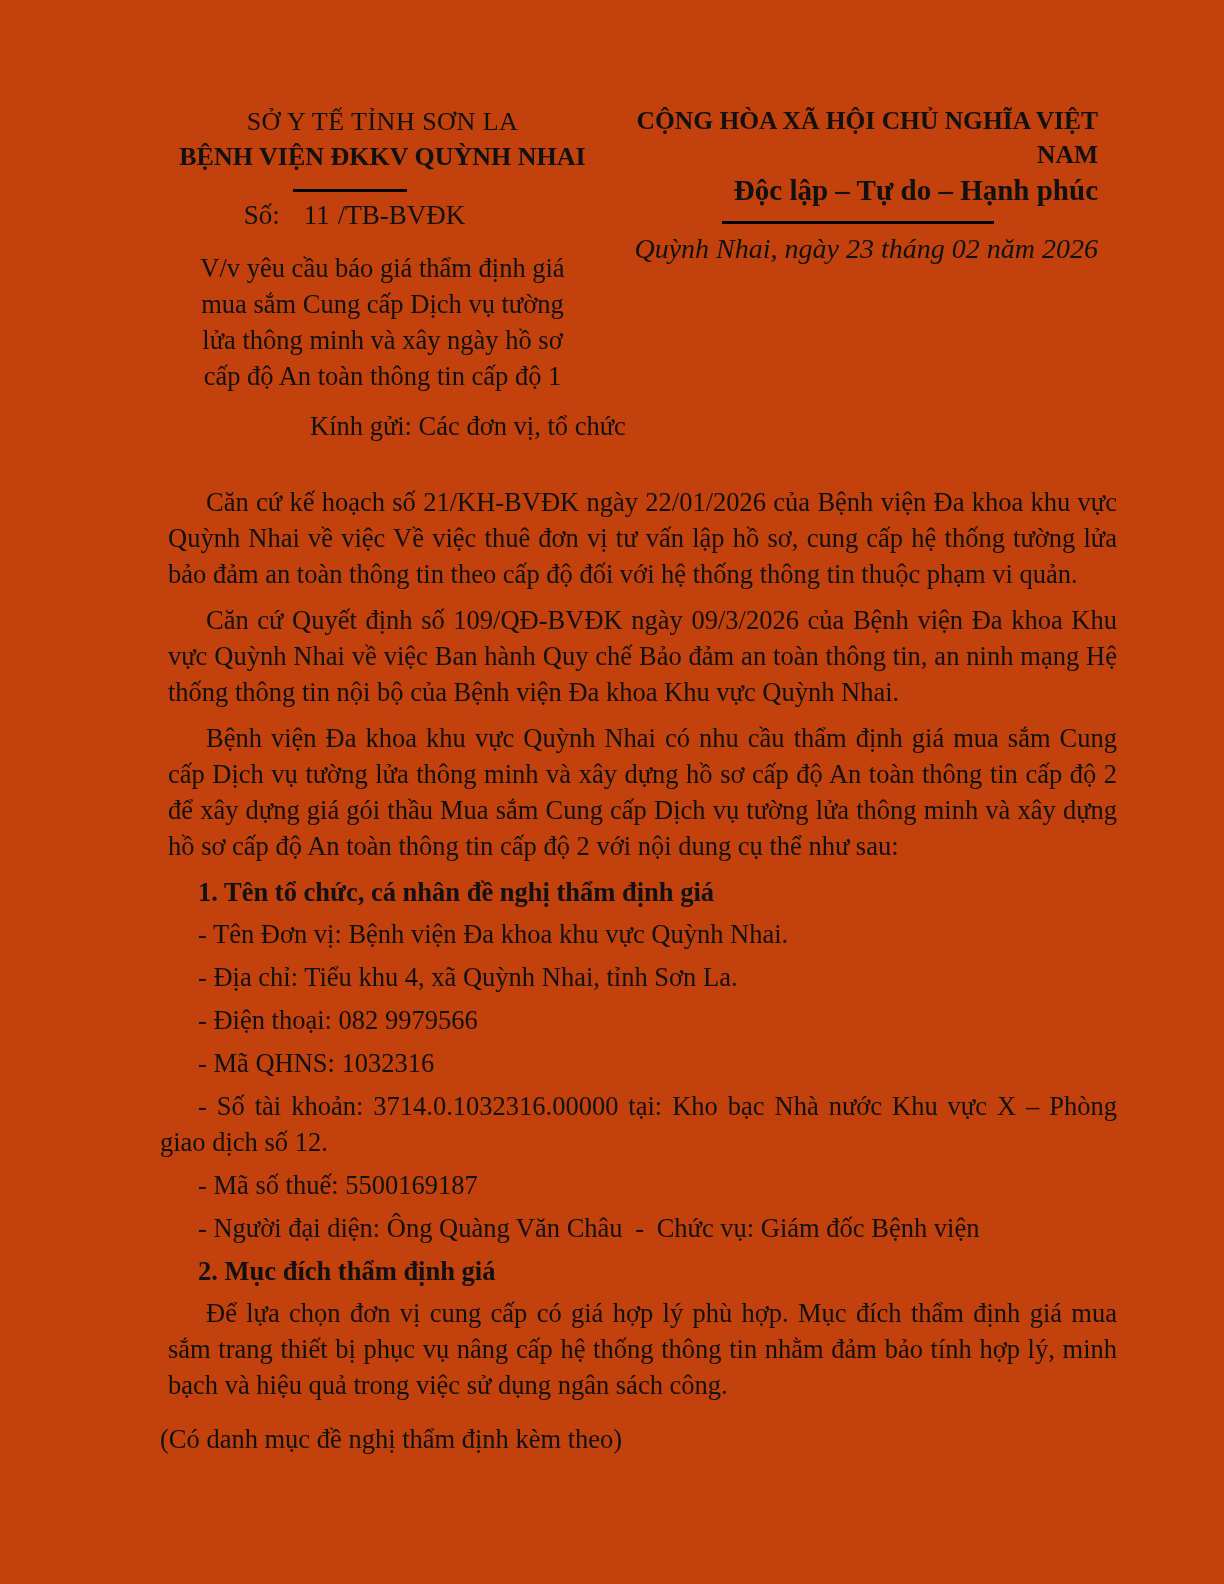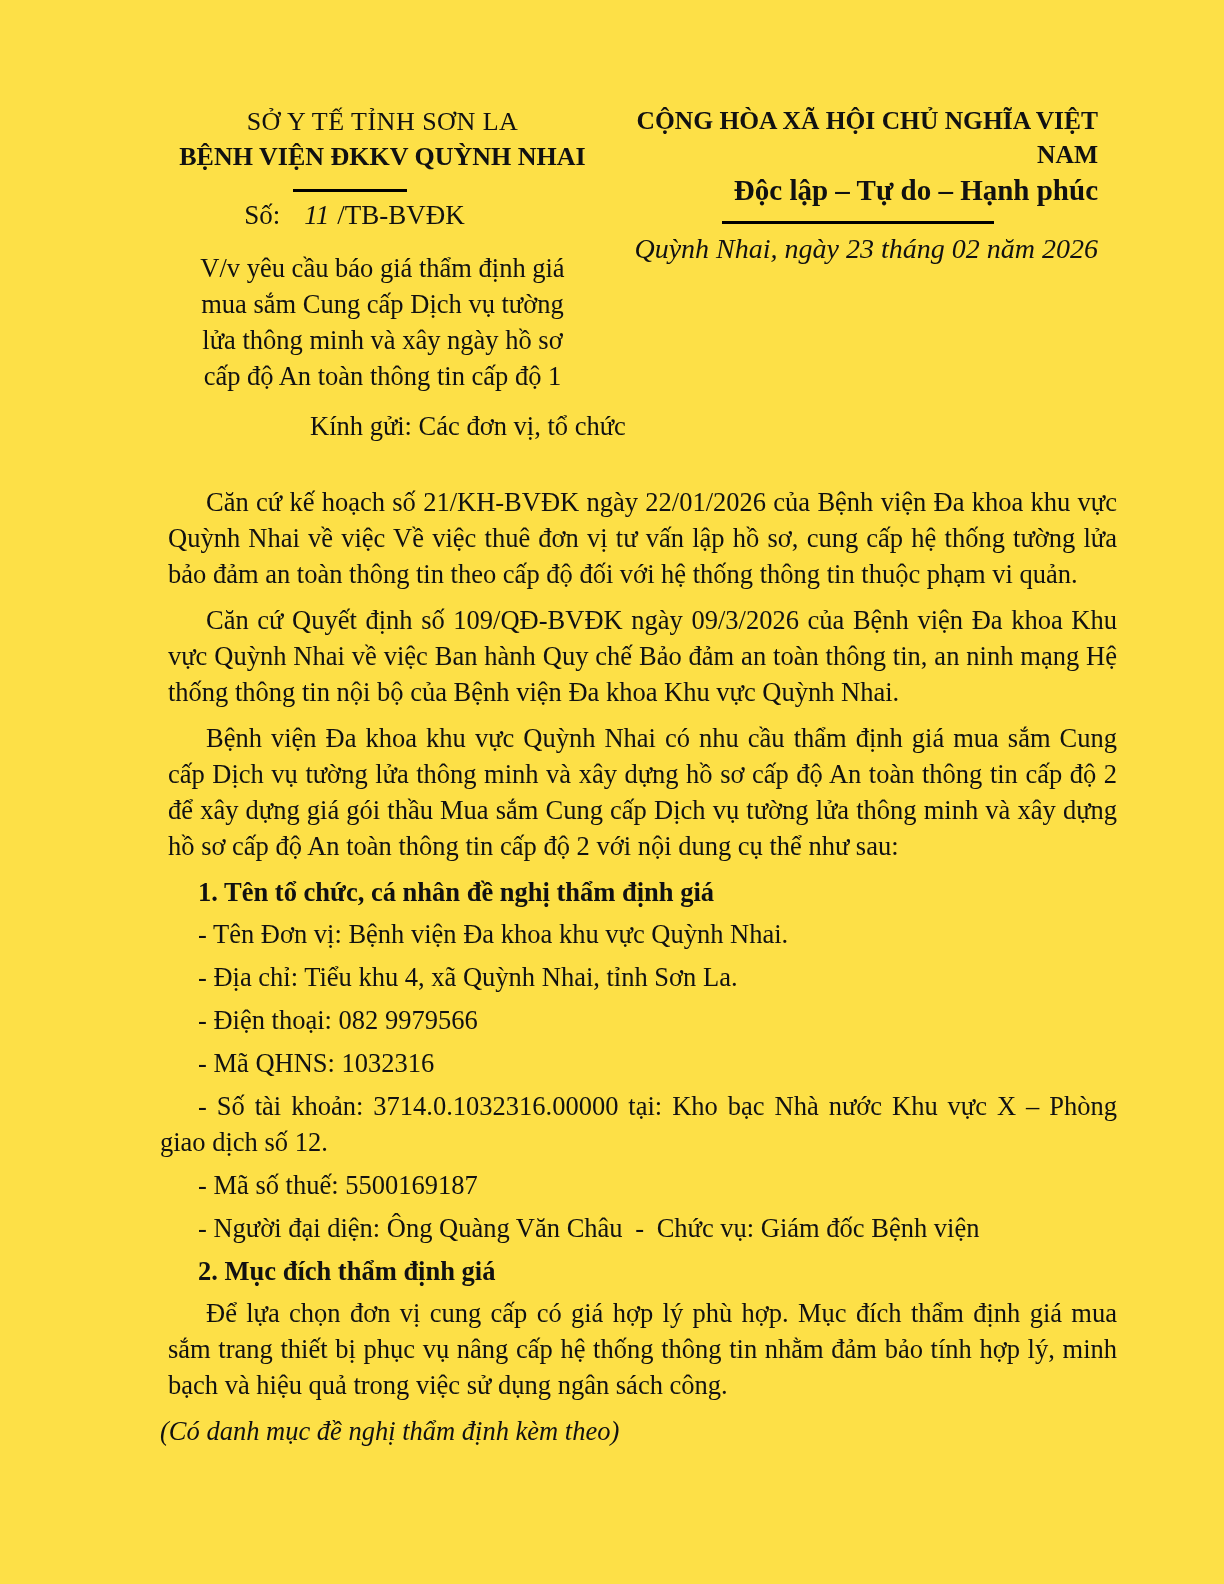--- a/index.html
+++ b/index.html
@@ -1,21 +1,21 @@
 <!DOCTYPE html>
 <html><head>
 <meta charset="utf-8">
 <style>
   html, body { margin: 0; padding: 0; background: #d8d8d8; }
   .page {
     position: relative;
     width: 1224px;
     height: 1584px;
     margin: 0 auto;
-    background: #fde047;
+    background: #c2410c;
     color: #111;
     font-family: "Liberation Serif", "DejaVu Serif", serif;
     overflow: hidden;
   }
 
   
   .header {
     position: absolute;
     top: 104px;
     left: 165px;
@@ -32,21 +32,21 @@
     border-top: 3px solid #000;
     margin: 15px auto 0;
     position: relative; left: -33px;
   }
   .doc-number-line {
     margin-top: 8px;
     font-size: 27px;
     position: relative; left: -28px;
     white-space: nowrap;
   }
-  .doc-number-value  { margin: 8px 8px 0 24px; font-style: italic; }
+  .doc-number-value  { margin: 8px 8px 0 24px; }
   .doc-subject { margin-top: 19px; font-size: 26.5px; line-height: 36px; }
 
   .national-title { font-size: 25.5px; line-height: 34px; font-weight: bold; }
   .national-motto { font-size: 29px;  line-height: 37px; font-weight: bold; }
   .divider-right {
     width: 272px; height: 0;
     border-top: 3px solid #000;
     margin: 12px auto 0;
   }
   .place-date { margin-top: 9px; font-size: 28px; font-style: italic; white-space: nowrap; }
@@ -72,22 +72,21 @@
     margin: 0 0 6px 0;
   }
   .item {
     text-align: justify;
     text-indent: 38px;
     margin: 0 0 7px 0;
   }
   .rep-name { font-weight: normal; }
   .rep-sep  { padding: 0 6px; }
   .attachment-note {
-    font-style: italic;
-    margin-top: 10px;
+    margin-top: 18px;
   }
 </style>
 </head>
 <body>
 
 <div class="page">
 
   <div class="header">
 
     <div class="h-left">

